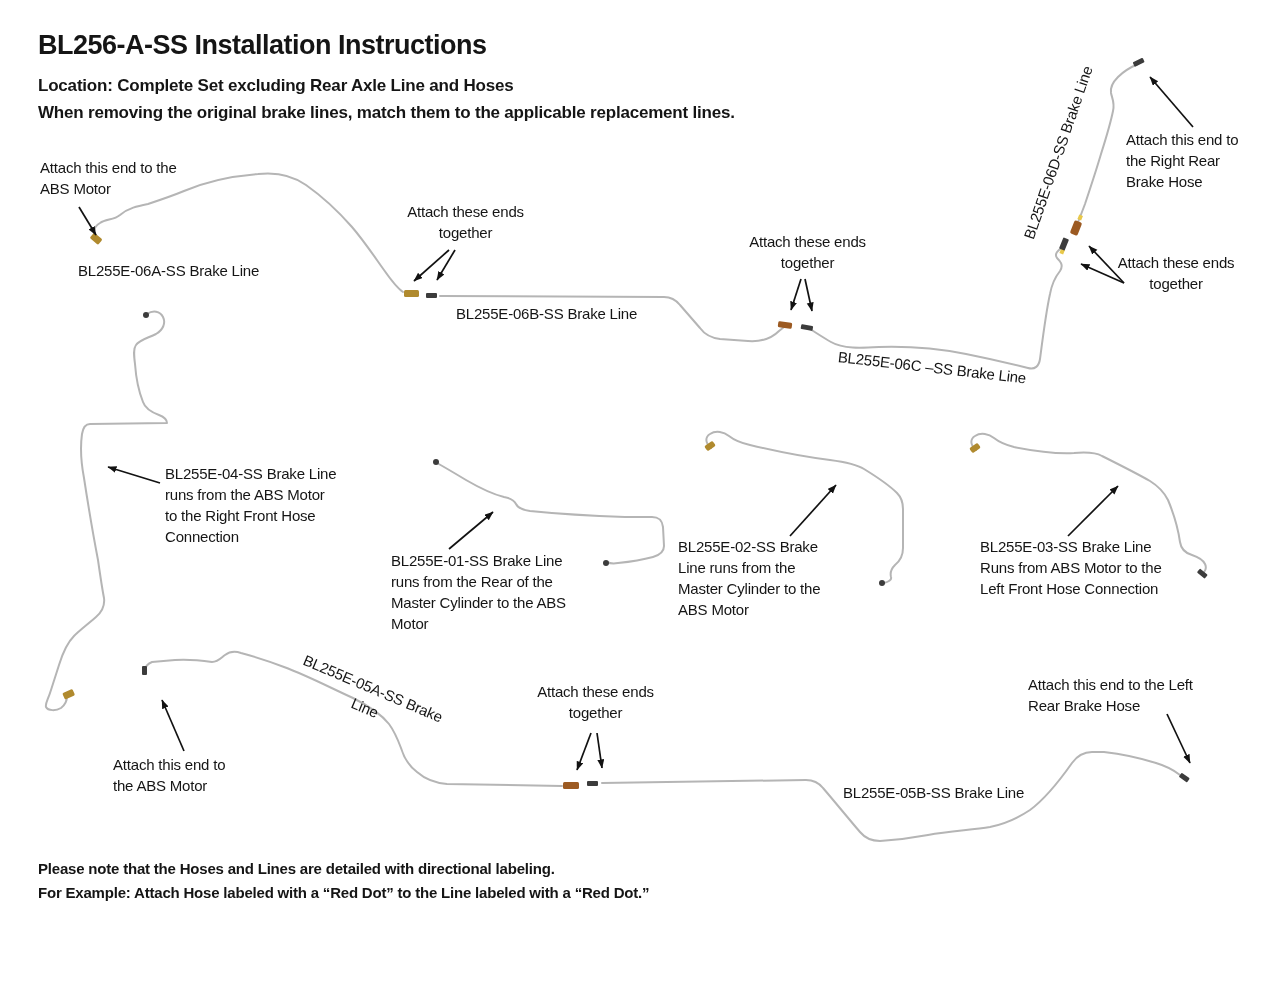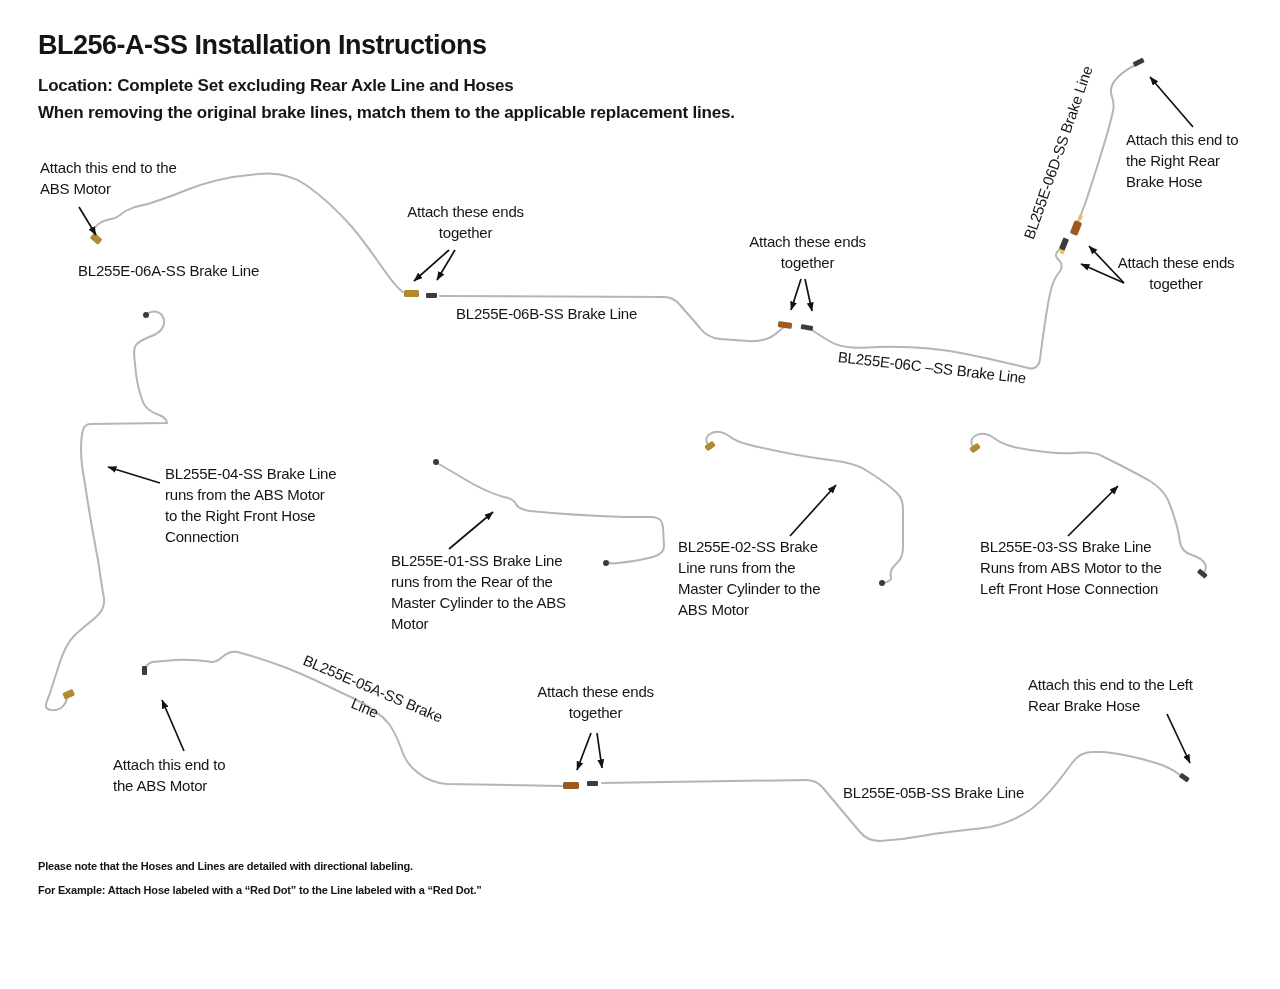--- a/index.html
+++ b/index.html
@@ -5,21 +5,21 @@
   html,body{margin:0;padding:0;background:#ffffff;}
   #page{position:relative;width:1280px;height:905px;background:#ffffff;overflow:hidden;
         font-family:"Liberation Sans",sans-serif;color:#151515;}
   #diagram-svg{position:absolute;left:0;top:0;width:1280px;height:989px;}
   .brake-line{fill:none;stroke-width:2;stroke-linecap:round;stroke-linejoin:round;}
   .arrow{stroke:#121212;stroke-width:1.7;}
   .lbl{position:absolute;font-size:15px;line-height:21px;white-space:pre-line;letter-spacing:-0.2px;}
   .ctr{text-align:center;}
   .hdr-title{position:absolute;left:38px;top:30px;font-size:27px;font-weight:bold;letter-spacing:-0.5px;}
   .hdr-sub{position:absolute;left:38px;font-size:17px;font-weight:bold;letter-spacing:-0.2px;}
-  .foot{position:absolute;left:38px;font-size:11px;font-weight:bold;letter-spacing:-0.2px;}
+  .foot{position:absolute;left:38px;font-size:15px;font-weight:bold;letter-spacing:-0.2px;}
 </style>
 </head>
 <body>
 
 <div id="page">
 
   <svg id="diagram-svg" viewBox="0 0 1280 989">
     <defs>
       <marker id="ah" markerWidth="10" markerHeight="8" refX="8.5" refY="3.5" orient="auto" markerUnits="userSpaceOnUse">
         <path d="M0,0 L9,3.5 L0,7 Z" fill="#121212"></path>

